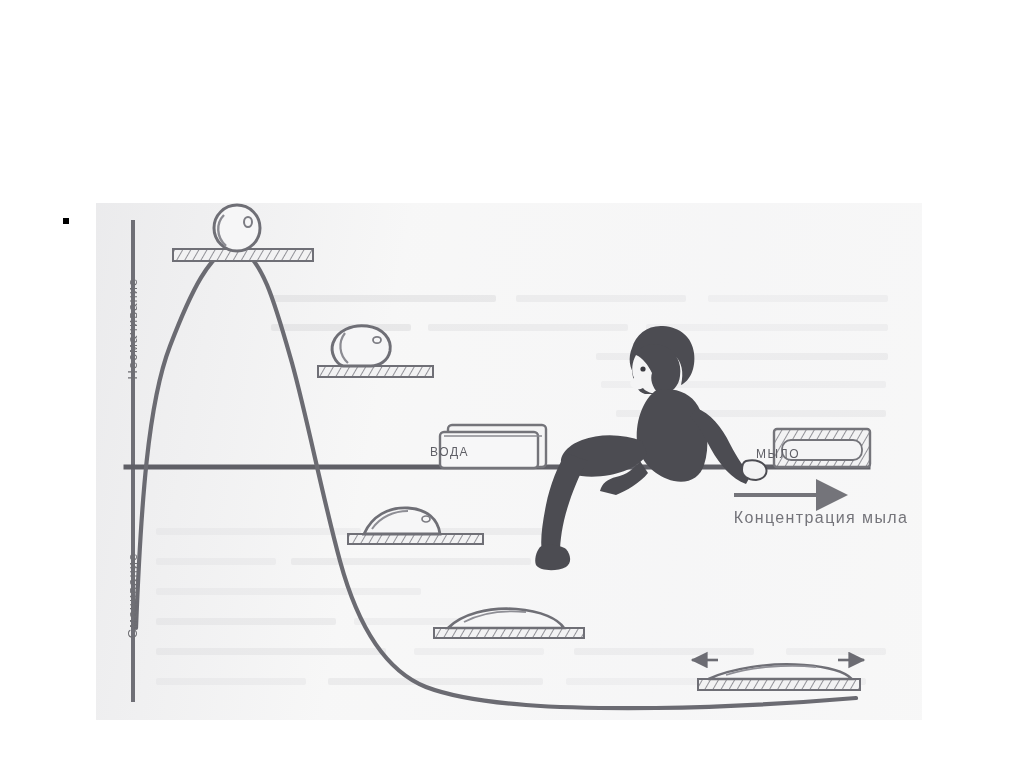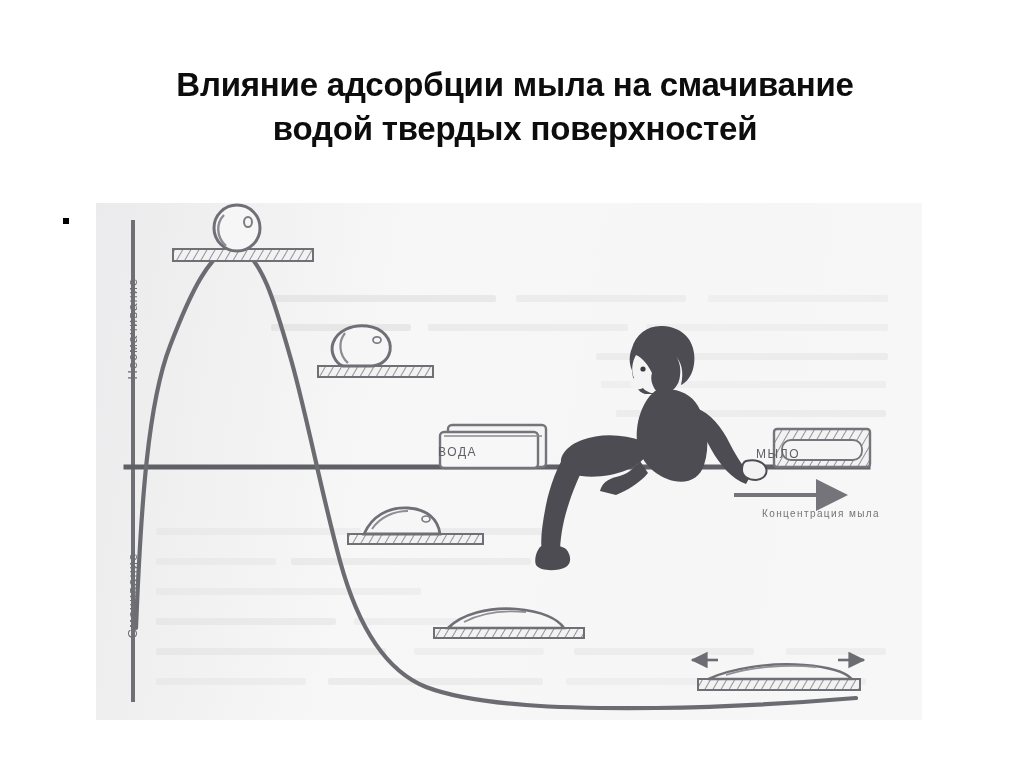--- a/index.html
+++ b/index.html
@@ -90,45 +90,41 @@
     top: 385px;
     width: 120px;
     text-align: center;
     transform: rotate(-90deg);
   }
   #label-concentration {
     left: 630px;
     top: 305px;
     width: 190px;
     text-align: center;
-    font-size: 10px;
+    font-size: 16px;
     letter-spacing: 1.4px;
     color: #74747a;
     line-height: 1.25;
     white-space: normal;
   }
   .box-label {
     position: absolute;
     color: #5f5f66;
     font-size: 12px;
     letter-spacing: 1.6px;
     white-space: nowrap;
   }
-  #label-water { left: 342px; top: 242px; text-align: center; }
+  #label-water { left: 334px; top: 242px; text-align: center; }
   #label-soap  { left: 660px; top: 244px; }
 </style>
 </head>
 <body>
 
 <div id="slide">
 
-  <div id="title-block">
-    <div>Влияние адсорбции мыла на смачивание</div>
-    <div>водой твердых поверхностей</div>
-  </div>
 
   <div id="bullet-dot"></div>
 
   <div id="figure-wrap">
 
     <div class="ghost-line" style="left:175px; top:92px;  width:225px;"></div>
     <div class="ghost-line l2" style="left:420px; top:92px;  width:170px;"></div>
     <div class="ghost-line l3" style="left:612px; top:92px;  width:180px;"></div>
     <div class="ghost-line" style="left:175px; top:121px; width:140px;"></div>
     <div class="ghost-line l2" style="left:332px; top:121px; width:200px;"></div>

